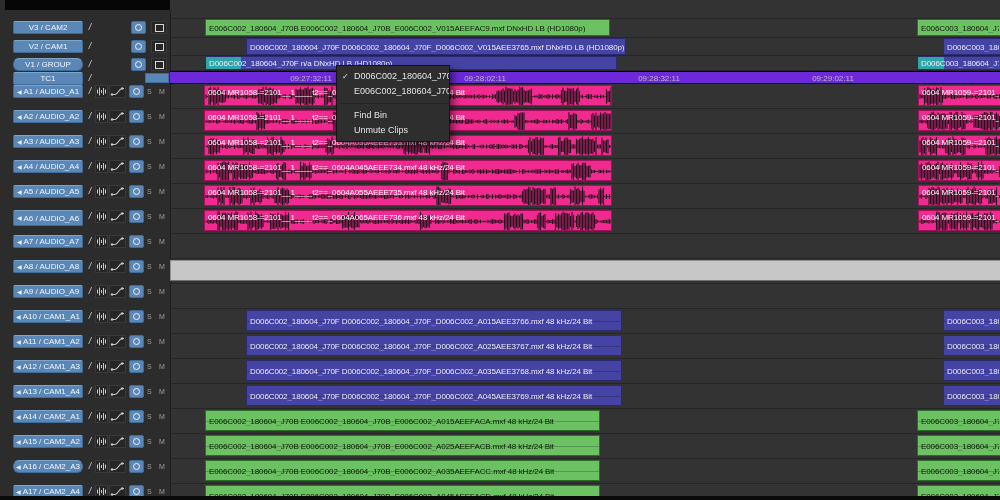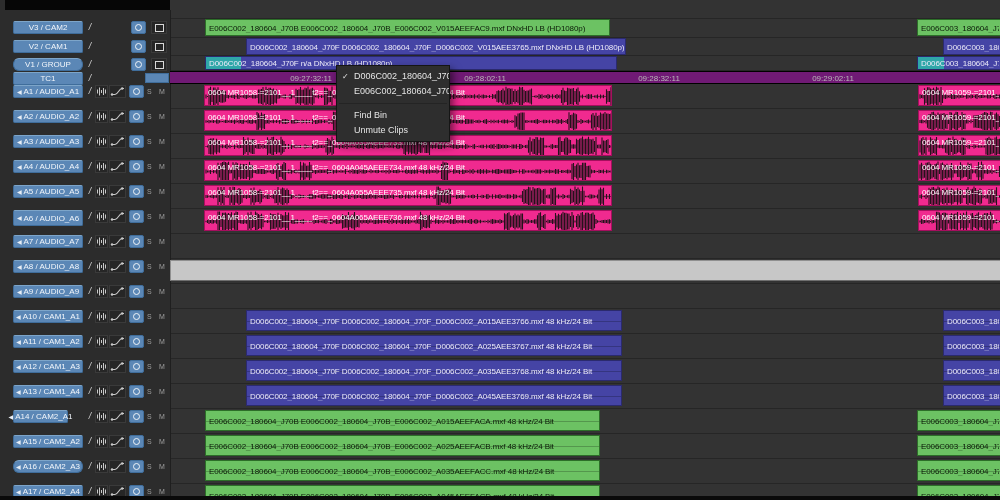--- a/index.html
+++ b/index.html
@@ -28,21 +28,21 @@
     display:flex;align-items:center;justify-content:center;z-index:3;
   }
   .gbtn{background:#5b87b6;border:1px solid #406e9c;border-radius:2px;}
   .ring{width:7px;height:7px;border:1.5px solid #f0f4f8;border-radius:50%;box-sizing:border-box;}
   .sq{width:7px;height:6px;border:1px solid #d8d8d8;}
   .tccell{position:absolute;box-sizing:border-box;background:#5b87b6;border:1px solid #406e9c;z-index:3;}
   .sm{position:absolute;color:#9f9f9f;font-size:7px;z-index:3;}
 
   
   #ruler{
-    position:absolute;left:170px;top:71px;width:831px;height:13px;background:#701a75;
+    position:absolute;left:170px;top:71px;width:831px;height:13px;background:#6d28d9;
     border-top:1px solid #000;border-bottom:1px solid #000;box-sizing:border-box;z-index:2;padding-left:44px;
   }
   .tick{position:absolute;top:2px;transform:translateX(-50%);color:#b9b9b9;font-size:8px;white-space:nowrap;}
 
   
   .clip{position:absolute;box-sizing:border-box;overflow:hidden;font-size:8px;z-index:2;}
   .clip .lbl{position:absolute;left:3px;right:1px;top:50%;transform:translateY(-50%);
     white-space:nowrap;overflow:hidden;z-index:2;letter-spacing:-0.1px;}
   .clip.pink .lbl{top:2px;transform:none;}
   .clip.green{background:#6cc263;border:1px solid #2c6e28;color:#0b1a08;}
@@ -408,21 +408,21 @@
           <path d="M1 8.5h4C8 8.5 9 2.5 12 2.5h2" fill="none" stroke="#c9c9c9" stroke-width="1.1"></path>
           <circle cx="2" cy="8.5" r="1.2" fill="#c9c9c9"></circle>
           <circle cx="12.2" cy="2.5" r="1.2" fill="#c9c9c9"></circle>
         </svg>
       </div>
       <div class="cell gbtn" style="left: 129px; top: 385px; width: 15px; height: 13px;">
         <span class="ring"></span>
       </div>
       <div class="sm" style="left: 147px; top: 388px;">S</div>
       <div class="sm" style="left: 159px; top: 388px;">M</div>
-      <div class="tbtn" style="left: 13px; top: 410px; width: 55px; height: 13px;">
+      <div class="tbtn" style="left: 13px; top: 410px; width: 70px; height: 13px;">
         <span class="spk">◀</span>
         <span>A14 / CAM2_A1</span>
       </div>
       <div class="slash" style="left: 86px; top: 411px; width: 8px; height: 10px;">/</div>
       <div class="cell" style="left: 95px; top: 410px; width: 13px; height: 13px;">
         <svg width="11" height="11">
           <path d="M1.5 3.5v4M3.5 1.5v8M5.5 4v3M7.5 2v7M9.5 3.5v4" stroke="#c9c9c9" stroke-width="1"></path>
         </svg>
       </div>
       <div class="cell" style="left: 109px; top: 410px; width: 17px; height: 13px;">

